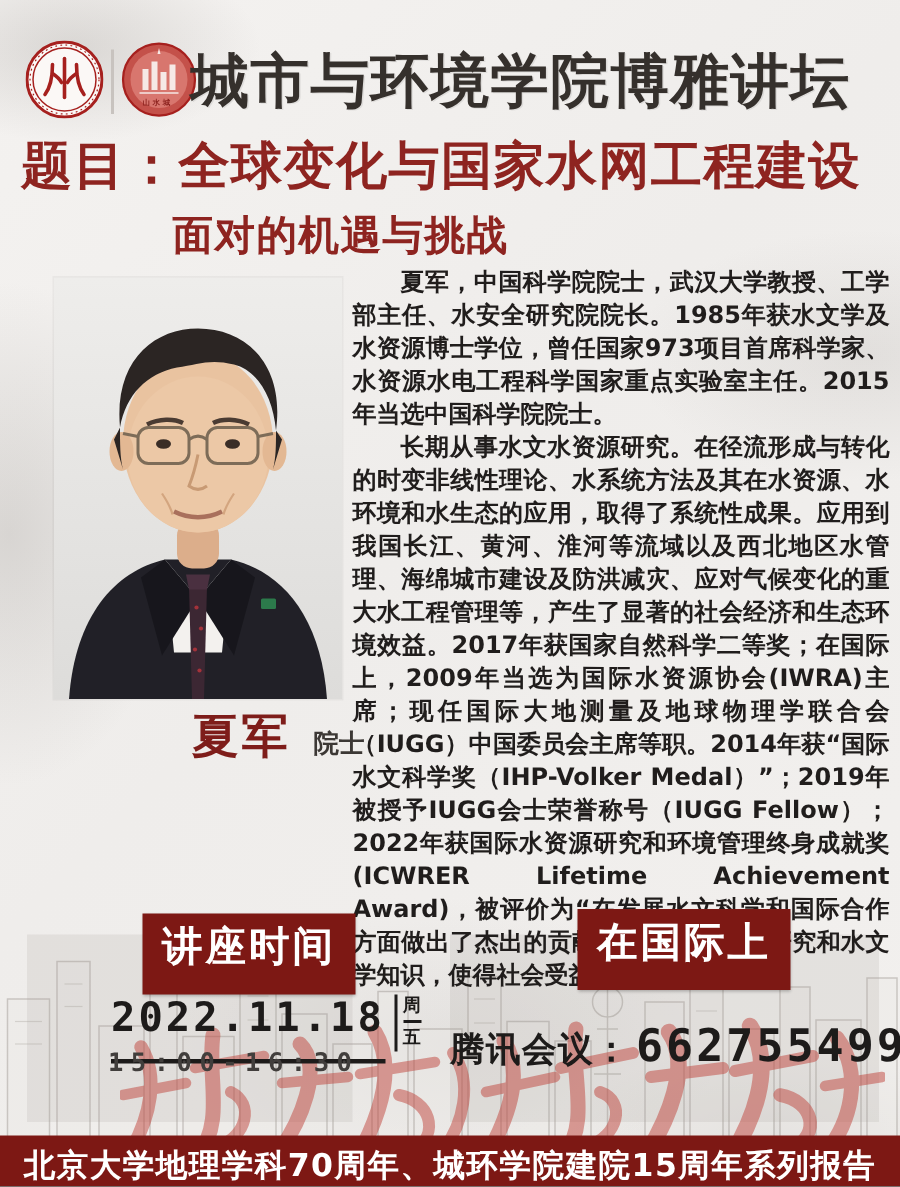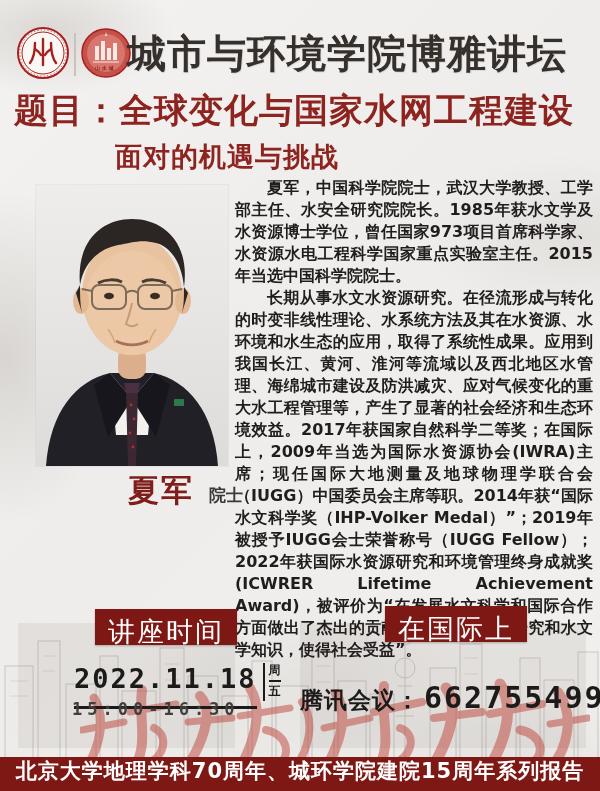--- a/index.html
+++ b/index.html
@@ -44,22 +44,22 @@
   
   .panel { position:absolute; top:623px; height:125px; background:rgba(168,162,156,.18); }
   .panel-left  { left:18px;  width:217px; }
   .panel-right { left:300px; width:286px; }
   .skyline { position:absolute; left:0; top:596px; width:600px; height:162px; opacity:.45; }
   .calligraphy { position:absolute; opacity:.5; }
   .calligraphy-left  { left:80px;  top:678px; }
   .calligraphy-right { left:320px; top:672px; }
   
   .label-box {
-    position:absolute; background:#7d1814; color:#fff; font-weight:normal;
-    font-size:27px; line-height:1; padding:9px 13px 0; letter-spacing:2px;
+    position:absolute; background:#7d1814; color:#fff; font-weight:bold;
+    font-size:27px; line-height:1; padding:9px 13px 18px; letter-spacing:2px;
     box-shadow:0 1px 2px rgba(0,0,0,.25); white-space:nowrap;
   }
   .label-schedule { left:95px; top:609px; }
   .label-venue { left:385px; top:606px; }
   .date-row { position:absolute; left:74px; top:663px; display:flex; }
   .date-text {
     font-family:"DejaVu Sans Mono", monospace; font-weight:bold;
     font-size:27px; letter-spacing:2px; color:#1d1b1a;
     border-bottom:3px solid #1d1b1a; padding-bottom:12px;
   }
@@ -75,21 +75,21 @@
   }
   .venue-row { position:absolute; left:300px; top:680px; display:flex; align-items:baseline; white-space:nowrap; }
   .venue-platform { font-size:23px; font-weight:bold; color:#1d1b1a; letter-spacing:1px; }
   .meeting-id {
     font-family:"DejaVu Sans Mono", monospace; font-weight:bold;
     font-size:30px; color:#1d1b1a; letter-spacing:2px; margin-left:4px;
   }
   
   .footer-bar {
     position:absolute; left:0; bottom:0; width:600px; height:34px;
-    background:#7d1814; display:flex; align-items:flex-start; justify-content:center;margin-top:12px;
+    background:#7d1814; display:flex; align-items:flex-end; justify-content:center;margin-top:12px;
   }
   .footer-text { color:#fff; font-size:21px; font-weight:bold; letter-spacing:1px; white-space:nowrap; }
 </style>
 </head>
 <body>
 
 <div class="poster">
 
   <svg class="skyline" viewBox="0 0 600 162" xmlns="http://www.w3.org/2000/svg">
     <g stroke="#9a948e" stroke-width="1" fill="#eceae7">

